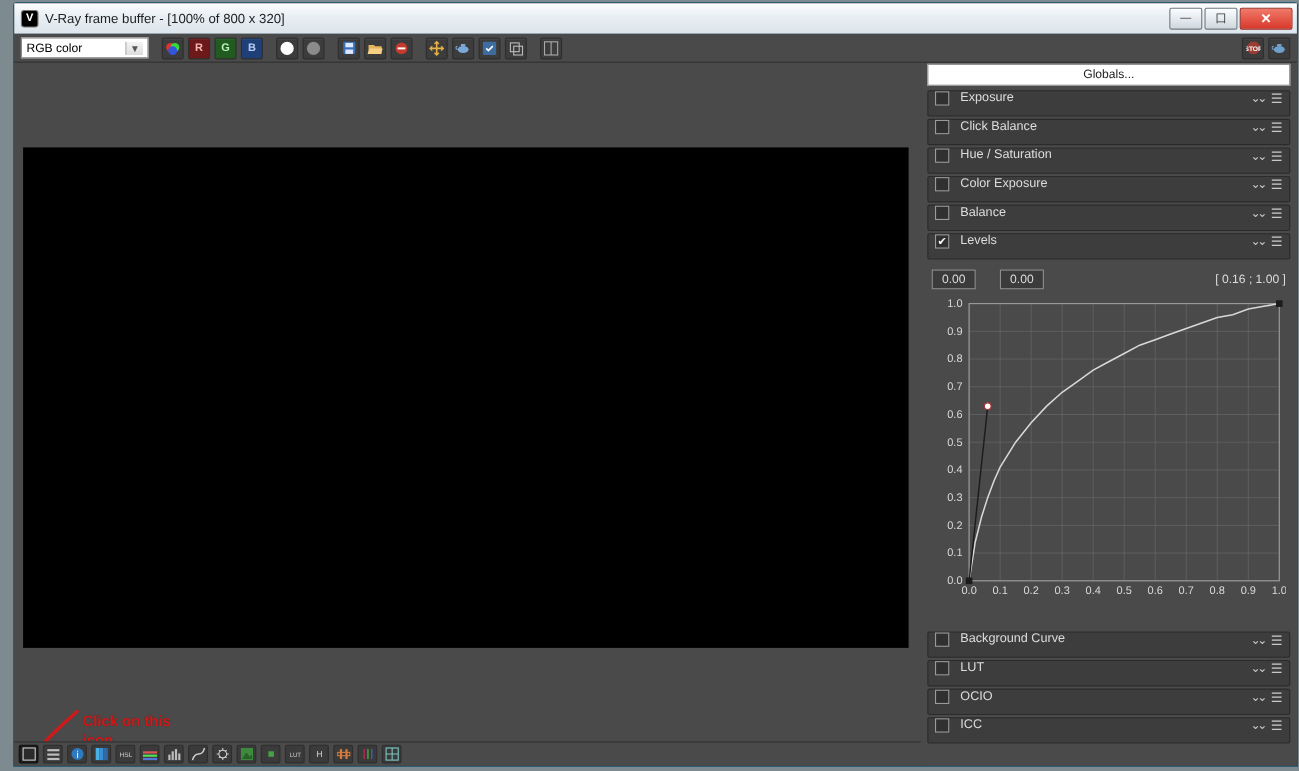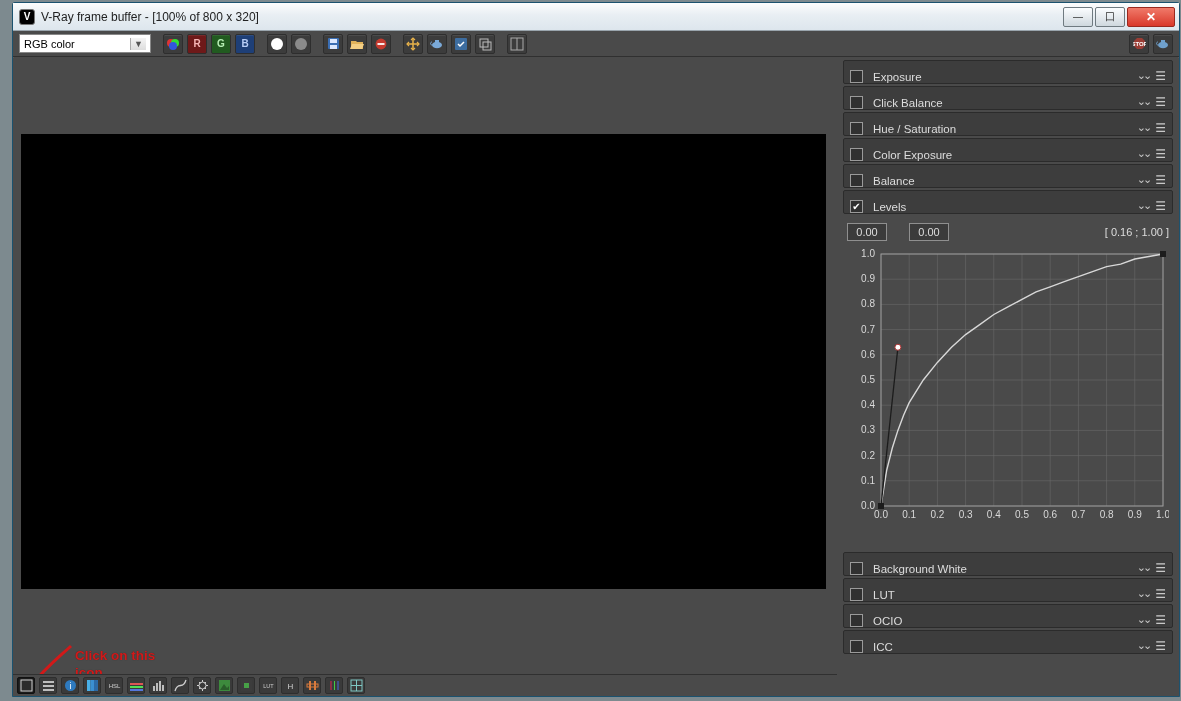--- a/index.html
+++ b/index.html
@@ -18,21 +18,21 @@
   .titlebar .spacer{flex:1}
   .winbtn    { width:30px;height:20px;border:1px solid #6f7a80;background:linear-gradient(#fbfdff,#cfd8de);
                margin-left:2px;border-radius:2px;display:flex;align-items:center;justify-content:center;
                font-size:10px;color:#333;}
   .winbtn.close{width:48px;background:linear-gradient(#f07a6a,#d9382a);border-color:#9a281e;color:#fff;
                font-size:12px;font-weight:bold;}
 
   
   .toolbar   { height:26px;background:#4a4a4a;border-bottom:1px solid #303030;
                display:flex;align-items:center;padding:0 6px;gap:4px;}
-  .combo     { width:132px;height:19px;background:#fff;border:1px solid #888;font-size:11px;
+  .combo     { width:116px;height:19px;background:#fff;border:1px solid #888;font-size:11px;
                padding:0 4px;display:flex;align-items:center;}
   .combo .arr{margin-left:auto;font-size:9px;color:#555;background:linear-gradient(#f4f4f4,#ddd);
                border-left:1px solid #aaa;padding:1px 3px;}
   .tbtn { width:20px;height:20px;border:1px solid #2e2e2e;background:#3c3c3c;border-radius:2px;
           display:flex;align-items:center;justify-content:center;font-size:10px;color:#ddd;
           box-shadow:inset 0 1px 0 rgba(255,255,255,.08);}
   .tbtn svg{display:block}
   .rgbR{background:#6e1919;color:#f6b4b4;font-weight:bold}
   .rgbG{background:#215b20;color:#b7efb5;font-weight:bold}
   .rgbB{background:#1e3f77;color:#b8cdf5;font-weight:bold}
@@ -55,21 +55,21 @@
   .bbtn { width:18px;height:17px;border:1px solid #2e2e2e;background:#3a3a3a;border-radius:2px;
           display:flex;align-items:center;justify-content:center;}
   .bbtn.active{background:#2b2b2b;border-color:#111;box-shadow:inset 0 0 3px #000}
   .bbtn svg{display:block}
 
   
   .sidepanel { flex:1; background:#4a4a4a; padding:0 6px 6px 0; }
   .globals   { height:20px;background:#fff;border:1px solid #888;margin:0 0 4px 6px;
                font-size:11px;color:#222;text-align:center;line-height:18px;}
   .acc-row   { height:24px;margin:2px 0 0 6px;background:#3d3d3d;border:1px solid #2b2b2b;
-               display:flex;align-items:flex-end;padding:0 6px;font-size:11.5px;color:#ddd;
+               display:flex;align-items:flex-start;padding:0 6px;font-size:11.5px;color:#ddd;
                border-radius:2px;}
   .acc-row .chk{width:13px;height:13px;border:1px solid #9a9a9a;background:#303030;margin-right:10px;
                display:flex;align-items:center;justify-content:center;color:#fff;font-size:10px;}
   .acc-row .chk.on::after{content:"✔";font-size:10px;}
   .acc-row .tail{margin-left:auto;display:flex;gap:6px;color:#c8c8c8;font-size:11px}
   .acc-row .chev{letter-spacing:-3px}
   .acc-row .menu{font-size:12px}
 
   .curve-body{margin:4px 0 0 6px;}
   .inputrow  { height:28px;display:flex;align-items:center;gap:22px;padding:0 4px;}
@@ -302,20 +302,21 @@
           <svg width="13" height="13">
               <rect x="1" y="1" width="11" height="11" fill="none" stroke="#7ec7c3"></rect>
               <line x1="1" y1="6.5" x2="12" y2="6.5" stroke="#7ec7c3"></line>
               <line x1="6.5" y1="1" x2="6.5" y2="12" stroke="#7ec7c3"></line>
             </svg>
           </div>
       </div>
     </div>
 
     <div class="sidepanel">
+      <div class="globals">Globals...</div>
 
       <div id="acc-top">
           <div class="acc-row">
     <span class="chk "></span>
     <span>Exposure</span>
     <span class="tail">
       <span class="chev">⌄⌄</span>
       <span class="menu">☰</span>
     </span>
           </div>
@@ -420,21 +421,21 @@
               <rect x="29" y="255" width="6" height="6" fill="#1c1c1c"></rect>
               <rect x="311" y="3" width="6" height="6" fill="#1c1c1c"></rect>
             </svg>
         </div>
       </div>
 
       <div class="gap"></div>
       <div id="acc-bottom">
           <div class="acc-row">
     <span class="chk "></span>
-    <span>Background White</span>
+    <span>Background Curve</span>
     <span class="tail">
       <span class="chev">⌄⌄</span>
       <span class="menu">☰</span>
     </span>
           </div>
           <div class="acc-row">
     <span class="chk "></span>
     <span>LUT</span>
     <span class="tail">
       <span class="chev">⌄⌄</span>

